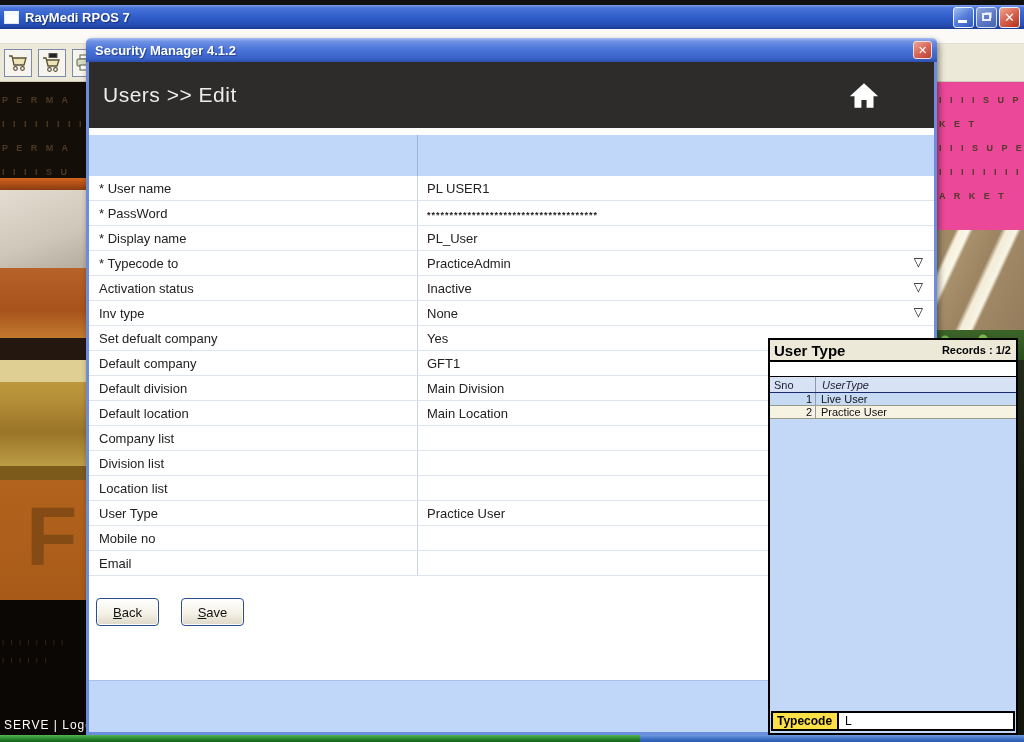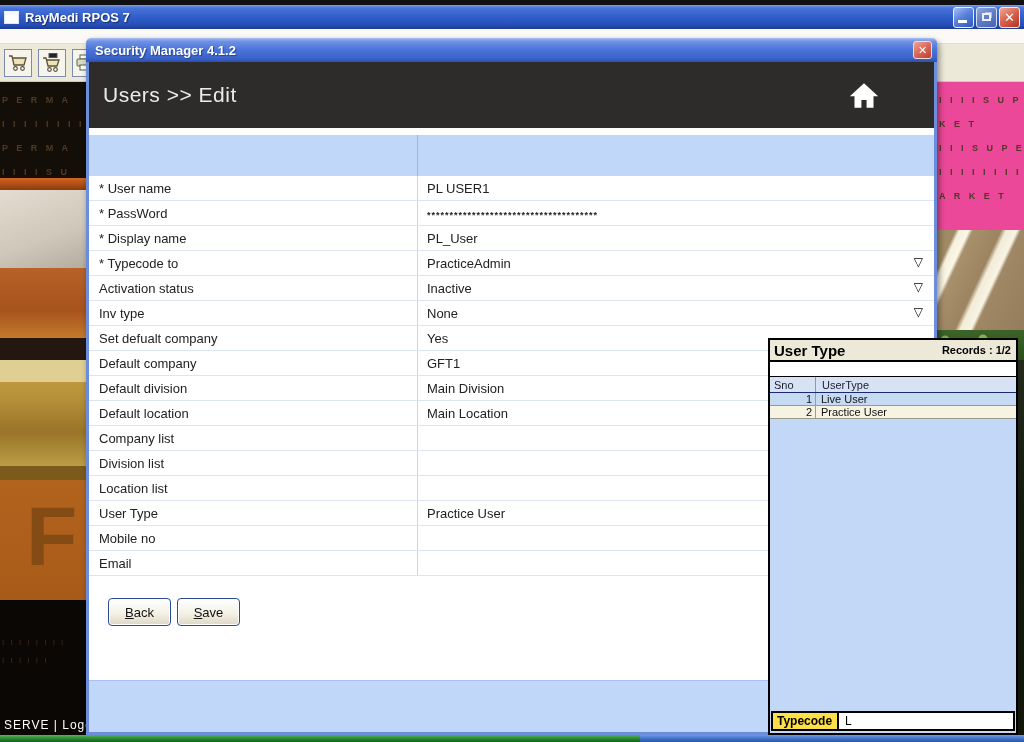--- a/index.html
+++ b/index.html
@@ -85,39 +85,39 @@
   .blue-band { height:41px; background:#c1d7f9; display:flex; }
   .bb-left { width:329px; border-right:1px solid #9cb6e2; }
   .bb-right { flex:1; }
 
   .frow { height:25px; display:flex; border-bottom:1px solid #dfe5f0; background:#fff; position:relative; }
   .flabel { width:329px; border-right:1px solid #ccd4e4; padding:5px 0 0 10px; font-size:13px; color:#222; }
   .fvalue { flex:1; padding:5px 0 0 9px; font-size:13px; color:#222; }
   .fvalue.pw { font-size:9px; font-weight:bold; letter-spacing:1px; padding-top:9px; }
   .ddl { position:absolute; right:11px; top:5px; font-size:12px; color:#000; line-height:1; }
 
-  .btnrow { margin:22px 0 0 19px; display:flex; gap:6px; }
+  .btnrow { margin:22px 0 0 7px; display:flex; gap:22px; }
   .xpbtn { min-width:63px; height:28px; border:1px solid #2a4d8f; border-radius:4px;
     background:linear-gradient(180deg,#ffffff 0%,#f4f1e6 55%,#ddd8c6 100%);
     font-family:"Liberation Sans","DejaVu Sans",sans-serif; font-size:13px; color:#111; padding:0 12px;
     box-shadow:inset 0 0 0 1px #fff; }
   .filler { flex:1; background:#fff; }
   .bluefoot { height:52px; background:#c1d7f9; border-top:1px solid #a8c2ec; }
 
   
   .utpanel { position:absolute; left:768px; top:338px; width:250px; height:397px; z-index:10;
     border:2px solid #000; background:#c3d8f6; display:flex; flex-direction:column; }
   .ut-title { height:22px; background:#ece9d8; border-bottom:2px solid #000;
     display:flex; justify-content:space-between; align-items:center; padding:0 5px 0 4px; }
   .ut-name { font-weight:bold; font-size:15px; color:#000; }
   .ut-records { font-weight:bold; font-size:11px; color:#000; }
   .ut-gap { height:15px; background:#fff; border-bottom:1px solid #000; }
   .ut-header { height:16px; background:#d7e3f5; border-bottom:1px solid #1a2a6e; display:flex; font-size:11px; color:#223; }
   .ut-c1 { width:46px; padding:2px 4px 0 4px; border-right:1px solid #8a9ab4; }
-  .ut-c2 { flex:1; padding:2px 0 0 6px; }
+  .ut-c2 { flex:1; padding:2px 0 0 6px;font-style:italic; }
   .ut-row { height:13px; display:flex; font-size:11px; color:#111; border-bottom:1px solid #9a9a8a; }
   .ut-row .sno { width:46px; text-align:right; padding:0 3px 0 0; border-right:1px solid #9a9aaa; }
   .ut-row .utype { flex:1; padding:0 0 0 5px; }
   .ut-row.sel { background:#c7daf4; }
   .ut-row.alt { background:#f7f3e3; }
   .ut-fill { flex:1; }
   .ut-typecode { height:20px; margin:0 1px 2px 1px; border:2px solid #000; background:#fff; display:flex; }
   .tc-label { width:66px; background:#fde047; border-right:2px solid #000; font-weight:bold; font-size:12px; padding:1px 0 0 4px; }
   .tc-input { flex:1; font-size:12px; padding:1px 0 0 6px; color:#000; }
 

